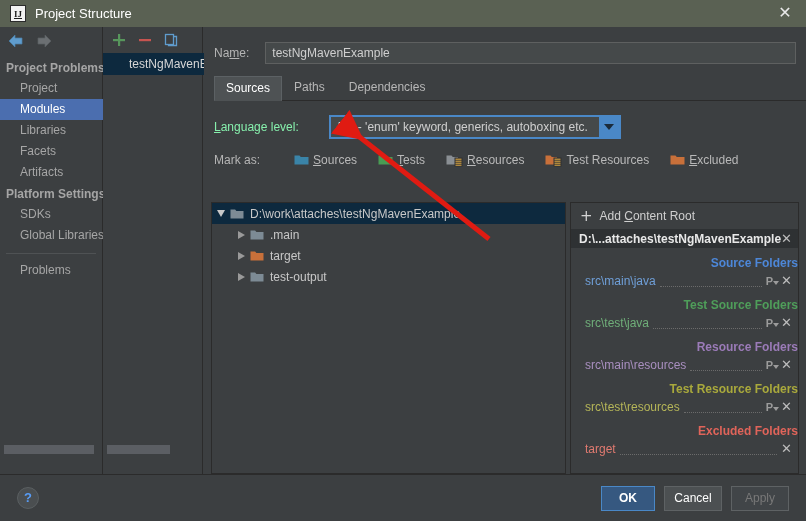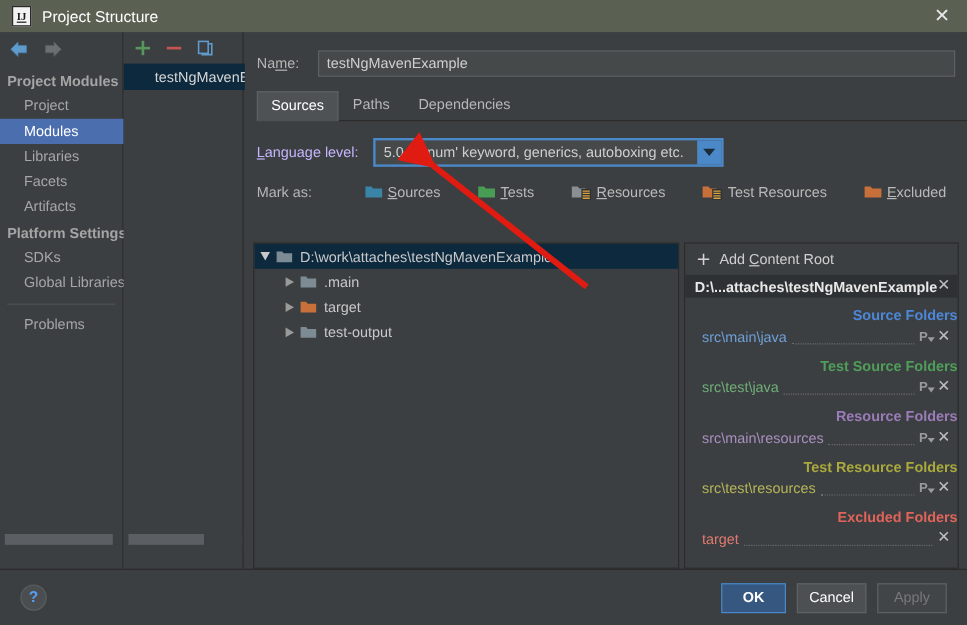--- a/index.html
+++ b/index.html
@@ -91,37 +91,37 @@
     padding: 4px 11px 5px 11px; font-size: 12px; color: #b7b7b7;
     border: 1px solid transparent; cursor: pointer;
   }
   .tab.active {
     background: #4e5254; color: #ffffff;
     border: 1px solid #5c6164; border-bottom: 1px solid #4e5254;
     margin-bottom: -1px;
   }
 
   .lvlrow { display: flex; align-items: center; margin: 14px 0 0 10px; }
-  .lvlrow label { color: #c4b5fd; font-size: 12px; margin-right: 12px; }
+  .lvlrow label { color: #86efac; font-size: 12px; margin-right: 30px; }
   .combo {
     width: 292px; height: 24px; background: #45494a;
     border: 2px solid #4a88c7; display: flex; align-items: center;
     cursor: pointer;
   }
   .combo .val { flex: 1; padding-left: 7px; color: #cfcfcf; font-size: 12px; white-space: nowrap; }
   .combo .arrowbox {
     width: 20px; height: 100%; background: #4a88c7;
     display: flex; align-items: center; justify-content: center;
   }
   .combo .arrowbox i {
     width: 0; height: 0; border-left: 5px solid transparent; border-right: 5px solid transparent;
     border-top: 6px solid #1b2b3a; display:block;
   }
 
-  .markrow { display: flex; align-items: center; margin: 14px 0 0 10px; gap: 20px; }
+  .markrow { display: flex; align-items: center; margin: 14px 0 0 10px; gap: 10px; }
   .markrow .mlabel { color: #b5b5b5; font-size: 12px; margin-right: 24px; }
   .chip { display: flex; align-items: center; gap: 4px; cursor: pointer; margin-right: 11px; }
   .chip span { color: #b9b9b9; font-size: 12px; white-space: nowrap; }
   .chip u { text-decoration: underline; }
 
   
   .treepane {
     position: absolute; left: 7px; top: 175px; width: 355px; height: 272px;
     background: #3c3f41; border: 1px solid #2b2b2b; overflow: hidden;
   }
@@ -203,21 +203,21 @@
       <div class="navbar">
         <svg class="arrow-ico" viewBox="0 0 16 14">
           <path d="M7 1 L7 4 L14 4 L14 10 L7 10 L7 13 L1 7 Z" fill="#5f9ccd" stroke="#4a7fa8" stroke-width="0.7"></path>
         </svg>
         <svg class="arrow-ico" viewBox="0 0 16 14">
           <path d="M9 1 L9 4 L2 4 L2 10 L9 10 L9 13 L15 7 Z" fill="#6b6f72" stroke="#5a5e61" stroke-width="0.7"></path>
         </svg>
       </div>
 
       <div class="settings-list">
-        <div class="sect-head">Project Modules</div>
+        <div class="sect-head">Project Problems</div>
         <div class="set-item">Project</div>
         <div class="set-item sel">Modules</div>
         <div class="set-item">Libraries</div>
         <div class="set-item">Facets</div>
         <div class="set-item">Artifacts</div>
 
         <div class="sect-head">Platform Settings</div>
         <div class="set-item">SDKs</div>
         <div class="set-item">Global Libraries</div>
 

